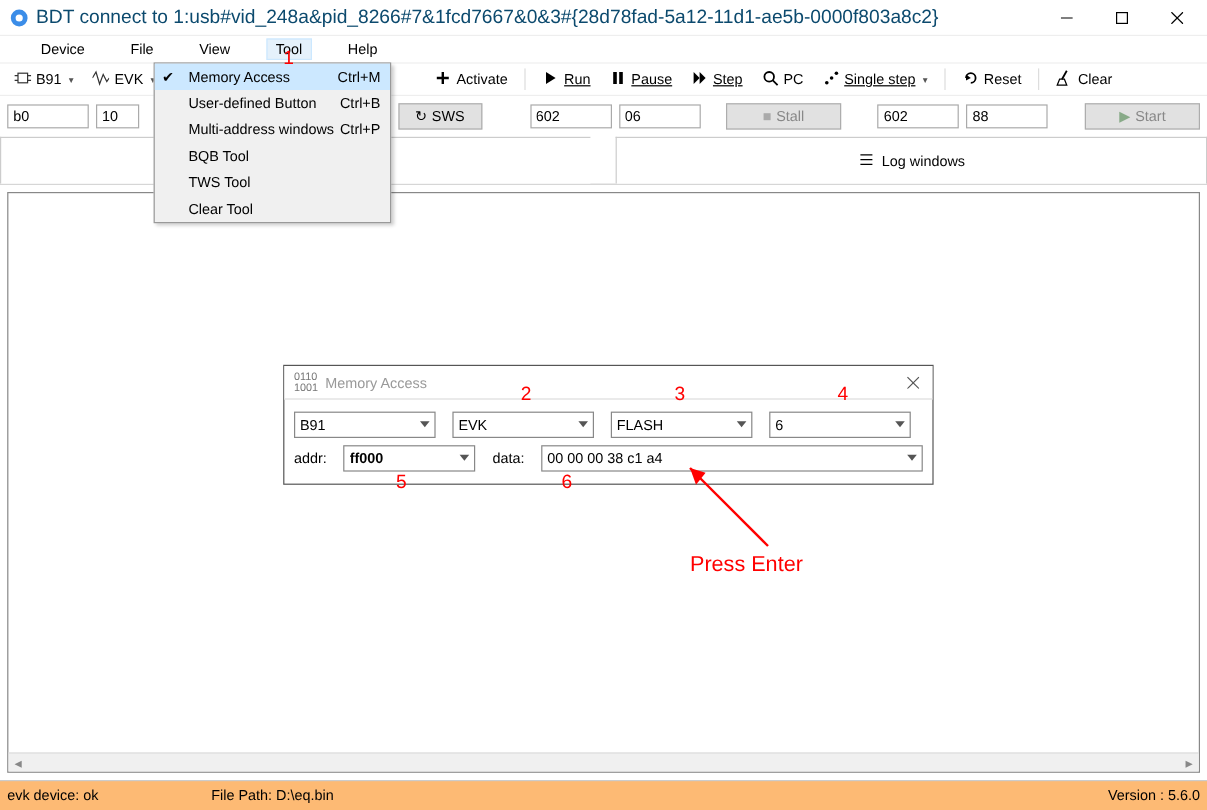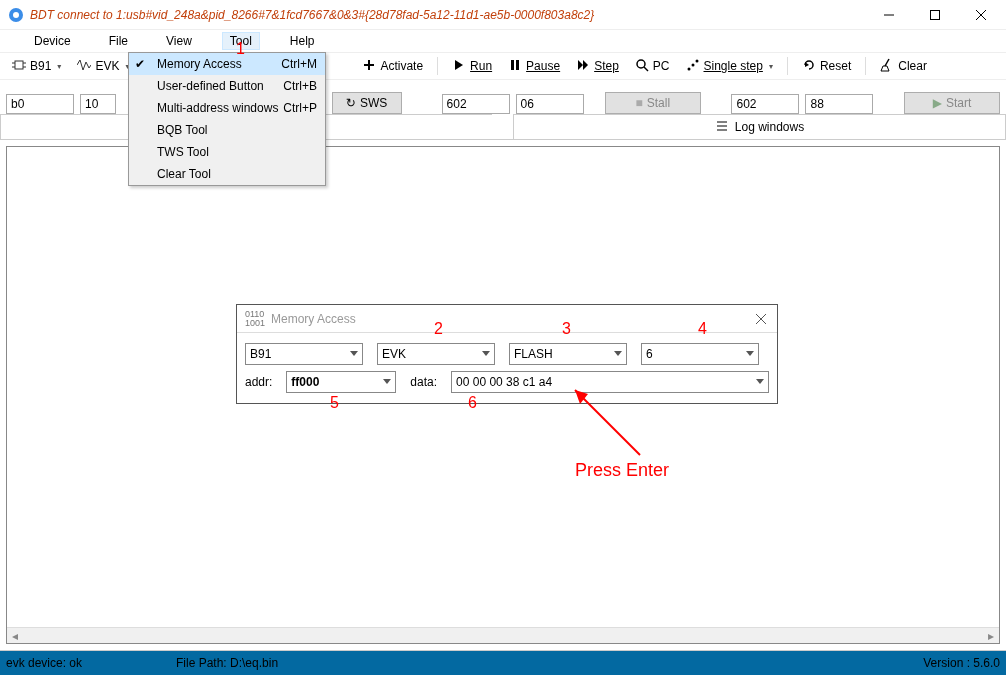--- a/index.html
+++ b/index.html
@@ -1,48 +1,48 @@
 <!DOCTYPE html>
 <html><head>
 <meta charset="utf-8">
 <style>
 * { box-sizing: border-box; margin: 0; padding: 0; font-family: "Segoe UI", Tahoma, sans-serif; font-size: 12px; }
 body { background: #fff; width: 1006px; height: 675px; overflow: hidden; display: flex; flex-direction: column; }
 
 .titlebar { height: 30px; display: flex; align-items: center; padding: 0 2px; background: #fff; border-bottom: 1px solid #eee; }
 .titlebar .icon { width: 16px; height: 16px; margin: 0 6px; }
-.titlebar .title { flex: 1; font-size: 12px; color: #c2410c; font-style: italic; }
+.titlebar .title { flex: 1; font-size: 16px; color: #0c4a6e; }
 .win-controls { display: flex; }
 .win-btn { width: 46px; height: 30px; display: flex; align-items: center; justify-content: center; }
 
 .menubar { height: 22px; display: flex; align-items: center; padding: 0 4px; position: relative; }
 .menu-item { padding: 2px 8px; cursor: default; margin-left: 22px; }
 .menu-item.open { background: #e5f1fb; border: 1px solid #cce8ff; padding: 1px 7px; }
 
 .toolbar { height: 28px; display: flex; align-items: center; padding: 0 6px; gap: 4px; border-top: 1px solid #eee; border-bottom: 1px solid #eee; background: #fff; }
 .tb-btn { display: flex; align-items: center; gap: 4px; padding: 2px 6px; cursor: default; }
 .tb-sep { width: 1px; height: 18px; background: #ddd; margin: 0 4px; }
 .tb-drop::after { content: "▾"; font-size: 8px; margin-left: 2px; color: #555; }
 
-.inputbar { height: 34px; display: flex; align-items: flex-end; padding: 0 6px; gap: 6px; }
+.inputbar { height: 34px; display: flex; align-items: center; padding: 0 6px; gap: 6px; }
 .inputbar input { border: 1px solid #aaa; height: 20px; padding: 0 4px; font-size: 12px; }
 .inputbar input.small { width: 68px; }
 .inputbar input.med { width: 68px; }
 .gray-btn { background: #e1e1e1; border: 1px solid #adadad; height: 22px; display: flex; align-items: center; justify-content: center; gap: 4px; padding: 0 18px; cursor: default; }
 .gray-btn.disabled { color: #888; }
 
-.tabbar { height: 26px; display: flex; border-bottom: 1px solid #ccc; gap: 21px; }
+.tabbar { height: 40px; display: flex; border-bottom: 1px solid #ccc; gap: 21px; }
 .tabbar .tab { flex: 1; display: flex; align-items: center; justify-content: center; gap: 6px; border: 1px solid #ccc; border-bottom: none; background: #fff; }
 .tabbar .tab:first-child { border-right: none; }
 .tabbar .tab.active { background: #fff; }
 
 .main-area { flex: 1; position: relative; padding: 6px; }
 .main-inner { width: 100%; height: 100%; border: 1px solid #888; background: #fff; position: relative; overflow: auto; }
 
-.statusbar { height: 22px; display: flex; align-items: center; padding: 12px 6px; background: #0369a1; border-top: 1px solid #ccc; font-size: 12px; }
+.statusbar { height: 22px; display: flex; align-items: center; padding: 12px 6px; background: #fdba74; border-top: 1px solid #ccc; font-size: 12px; }
 .statusbar .sb-left { width: 170px; }
 .statusbar .sb-mid { flex: 1; }
 .statusbar .sb-right { }
 
 .dropdown { position: absolute; top: 52px; left: 128px; background: #f0f0f0; border: 1px solid #999; box-shadow: 2px 2px 3px rgba(0,0,0,0.2); width: 198px; z-index: 100; }
 .dropdown .dd-item { display: flex; align-items: center; height: 22px; padding: 0 8px 0 28px; position: relative; }
 .dropdown .dd-item.highlight { background: #cce8ff; }
 .dropdown .dd-shortcut { position: absolute; right: 8px; }
 .dropdown .dd-check { position: absolute; left: 6px; }
 

